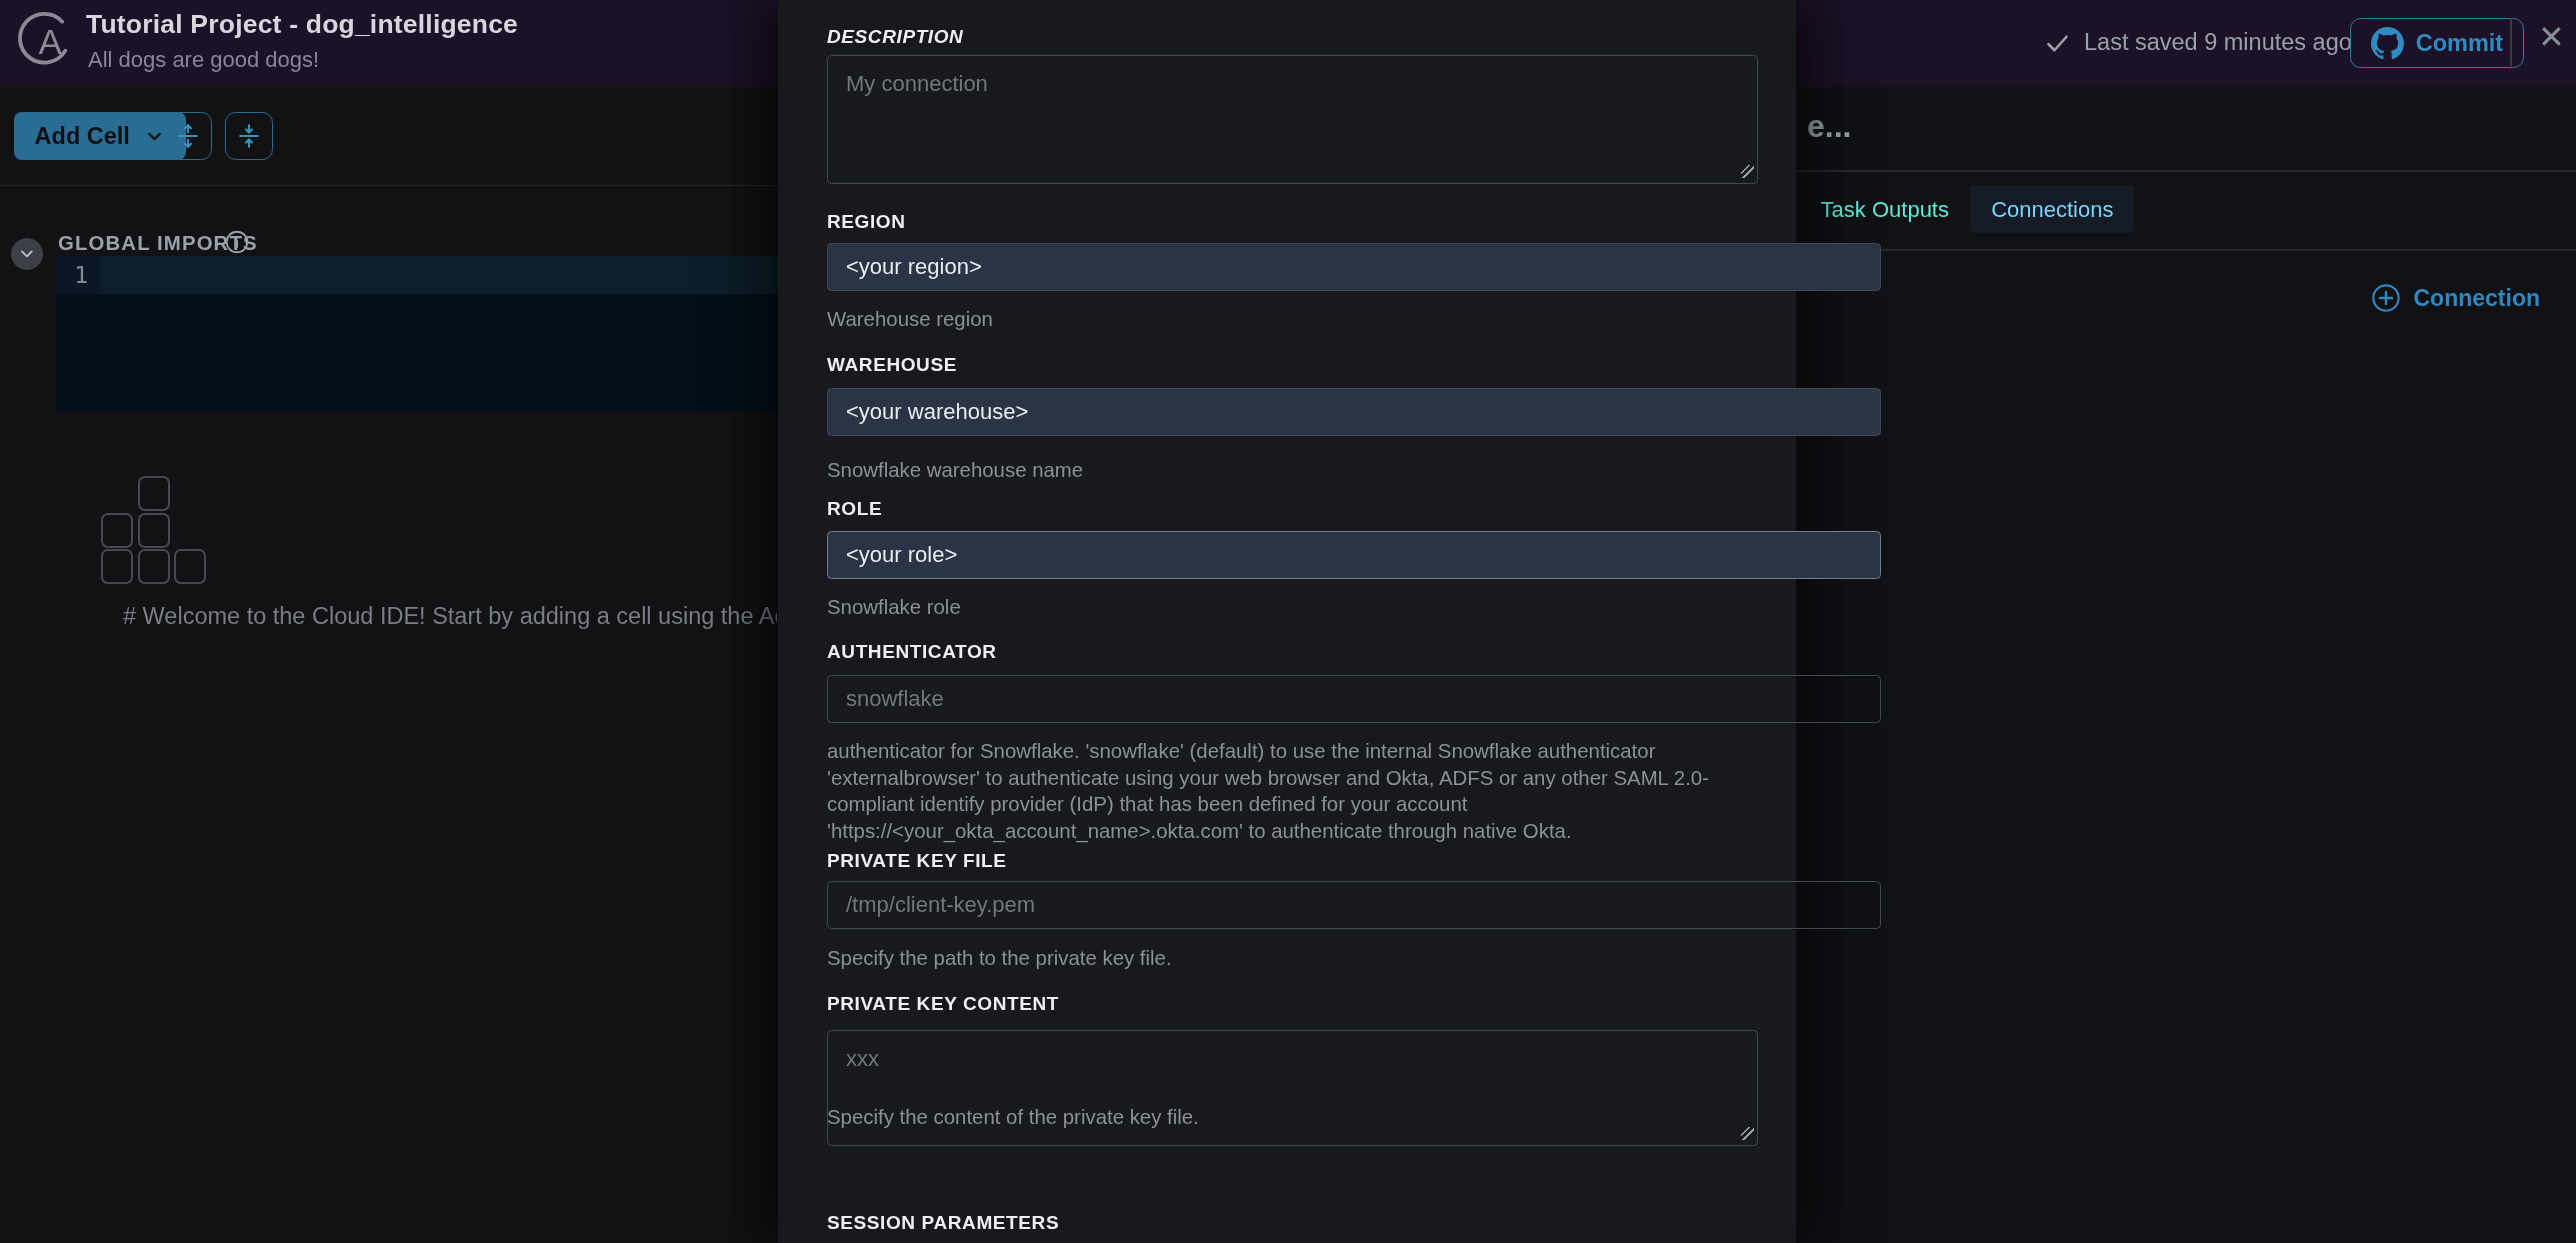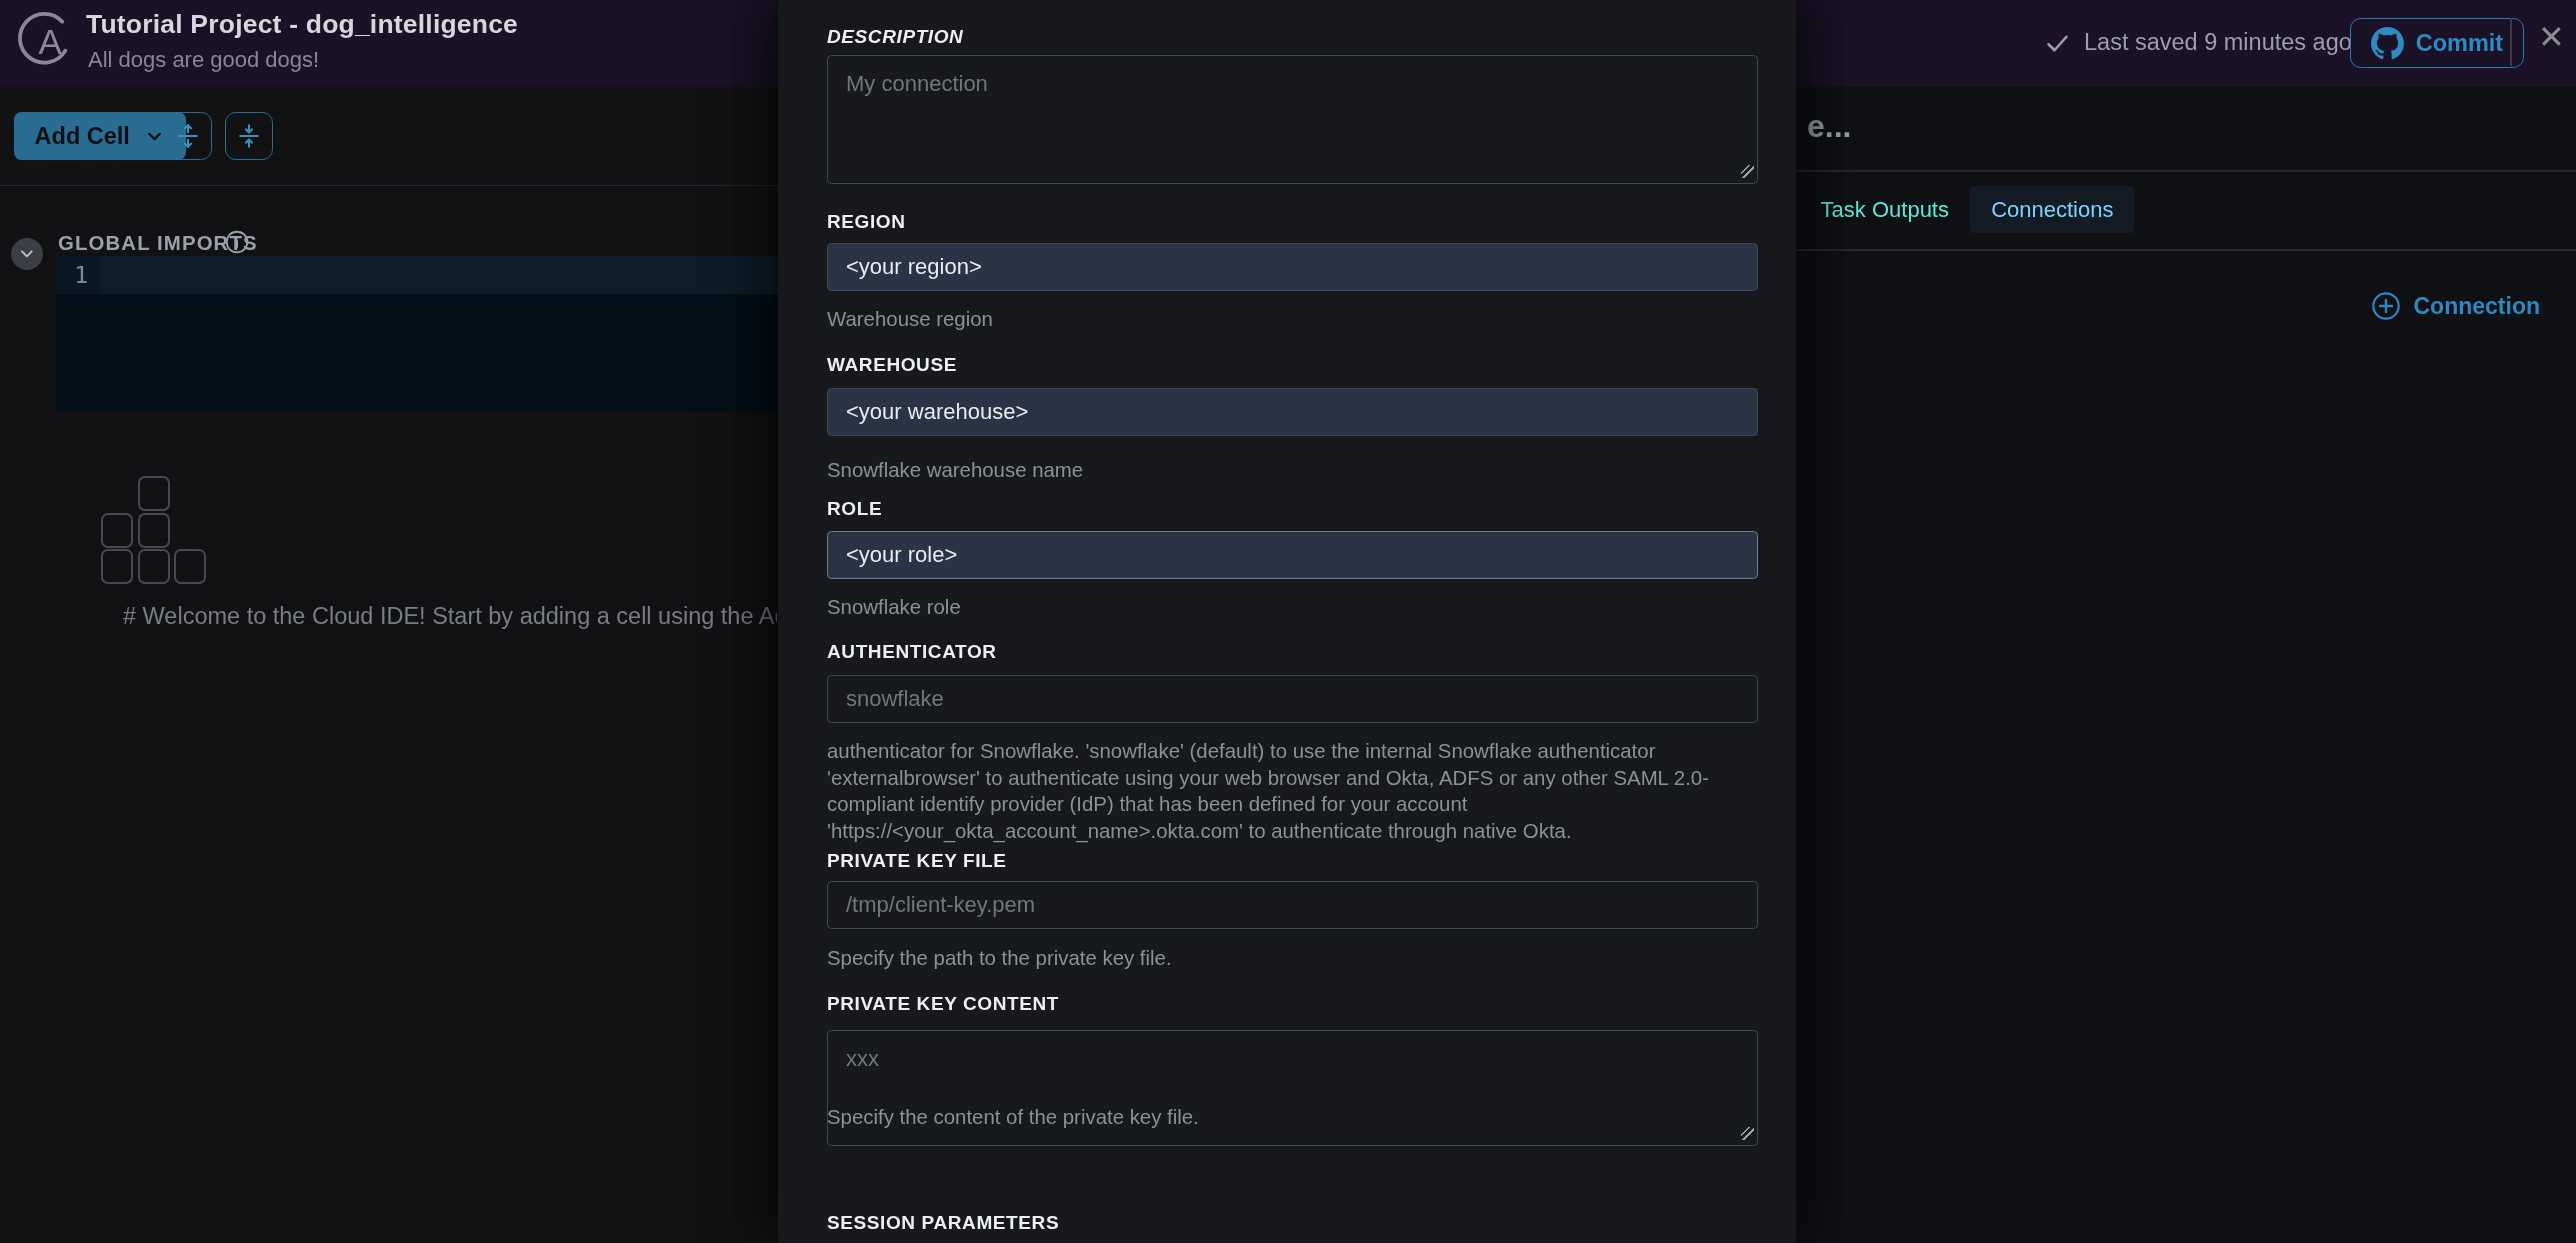--- a/index.html
+++ b/index.html
@@ -58,21 +58,21 @@
   }
 
   
   .modal{
     position:absolute;left:778px;top:0;width:1018px;height:1243px;background:#17191d;z-index:20;
     box-shadow:-19px 0 45px rgba(0,0,0,.5), 19px 0 45px rgba(0,0,0,.5);
   }
   .field-label{position:absolute;left:49px;font-size:19px;font-weight:700;color:#edeff2;letter-spacing:0.6px;}
   .field-helper{position:absolute;left:49px;width:935px;font-size:20.4px;color:#8b9099;line-height:26.5px;}
   .f-input{
-    position:absolute;left:49px;width:931px;height:48px;border-radius:4.5px;
+    position:absolute;left:49px;width:1054px;height:48px;border-radius:4.5px;
     font-family:"Liberation Sans",sans-serif;font-size:22px;padding:0 18px;outline:none;
   }
   .f-textarea{
     position:absolute;left:49px;width:931px;border-radius:4.5px;resize:none;
     font-family:"Liberation Sans",sans-serif;font-size:22px;padding:15px 18px;outline:none;
     background:transparent;border:1.5px solid #43474e;color:#e9ecf1;
   }
   .f-empty{background:transparent;border:1.5px solid #43474e;color:#e9ecf1;}
   .f-filled{background:#2b3444;border:1.5px solid #3e4859;color:#e9ecf1;}
   .f-focused{background:#2b3444;border:1.5px solid #6f7d95;color:#e9ecf1;}
@@ -83,21 +83,21 @@
   }
 
   
   .right-panel{position:absolute;left:1796px;top:87px;width:780px;height:1156px;background:#101114;}
   .panel-heading{position:absolute;left:1807px;top:108px;font-size:32px;font-weight:600;color:#99a0aa;}
   .panel-divider{position:absolute;left:1796px;width:780px;height:1.5px;background:#26282c;}
   .tabs-row{position:absolute;left:1810px;top:186px;height:47px;display:flex;align-items:center;gap:10.6px;}
   .tab{font-size:22px;color:#5eead4;padding:0 10.6px;height:47px;display:flex;align-items:center;cursor:pointer;}
   .tab.active{background:#141b24;border-radius:3px;color:#7dd3fc;padding:0 21px;}
   .add-connection{
-    position:absolute;right:36px;top:290px;display:flex;align-items:center;gap:12px;cursor:pointer;
+    position:absolute;right:36px;top:282px;display:flex;align-items:center;gap:12px;cursor:pointer;
   }
   .add-connection-label{font-size:23px;font-weight:600;color:#3187c2;}
 </style>
 </head>
 <body>
 
 <div id="app">
 
   <div class="header">
     <svg class="abs" style="left:15px;top:10.6px;" width="61" height="61" viewBox="0 0 80 80">

